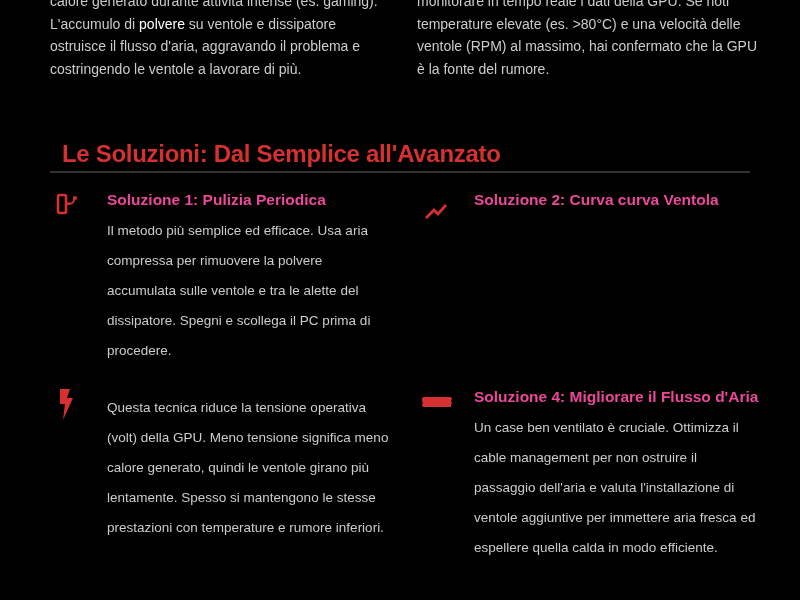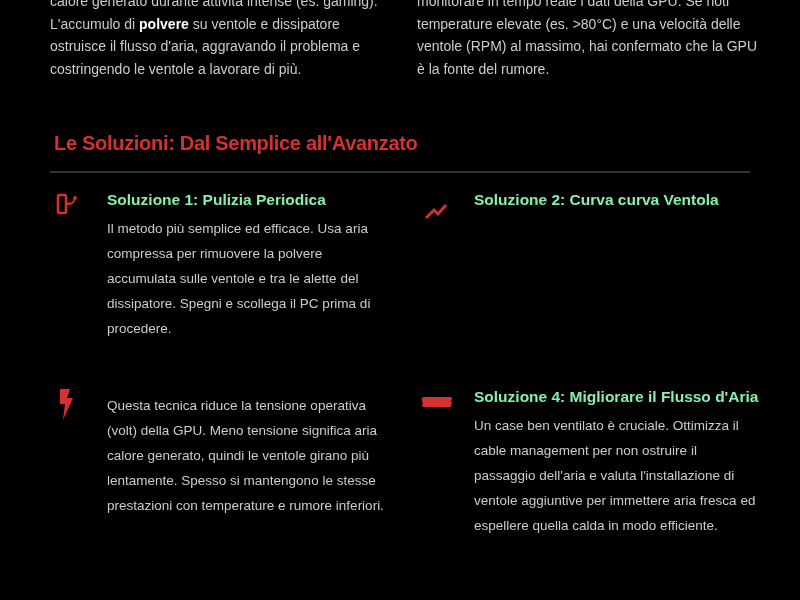--- a/index.html
+++ b/index.html
@@ -7,33 +7,33 @@
     width: 800px; height: 600px; overflow: hidden;
     background: #000000;
     font-family: "Liberation Sans", "DejaVu Sans", sans-serif;
     color: #cfcfcf;
     position: relative;
   }
   .top-cols { position: absolute; top: -10px; left: 50px; width: 700px; }
   .top-col { position: absolute; top: 0; width: 340px; font-size: 14px; line-height: 22.5px; color: #cccccc; }
   .top-col.left { left: 0; }
   .top-col.right { left: 367px; }
-  .top-col b { color: #ffffff; font-weight: bold; text-align: center; }
+  .top-col b { color: #ffffff; font-weight: normal; text-align: center; }
 
   .section-title {
     position: absolute; top: 128px; left: 50px;
-    font-size: 20px; font-weight: bold; color: #d63031; margin: 4px;
+    font-size: 24px; font-weight: bold; color: #d63031; margin: 12px;
     letter-spacing: -0.3px;
   }
   .divider { position: absolute; top: 171px; left: 50px; width: 700px; height: 2px; background: #333333; }
 
   .card { position: absolute; width: 300px; }
   .card .icon { position: absolute; left: -54px; top: 0; width: 30px; height: 30px; }
-  .card h3 { margin: 0; font-size: 15.5px; font-weight: bold; color: #86efac; line-height: 20px; }
-  .card p { margin: 6px 0 0 0; font-size: 13.5px; line-height: 25px; color: #cccccc; }
+  .card h3 { margin: 0; font-size: 15.5px; font-weight: bold; color: #ec4899; line-height: 20px; }
+  .card p { margin: 6px 0 0 0; font-size: 13.5px; line-height: 30px; color: #cccccc; }
 
   #c1 { left: 107px; top: 190px; width: 285px; }
   #c2 { left: 474px; top: 190px; width: 285px; }
   #c3 { left: 107px; top: 387px; width: 285px; }
   #c4 { left: 474px; top: 387px; width: 285px; }
 </style>
 </head>
 <body>
 
 <div class="top-cols">
@@ -68,21 +68,21 @@
   </span>
   <h3>Soluzione 2: Curva curva Ventola</h3>
 </div>
 
 <div class="card" id="c3">
   <span class="icon">
     <svg width="30" height="34" viewBox="0 0 30 34">
       <polygon points="7,2 17,2 14,11 20,11 10,33 12,17 7,17" fill="#d63031"></polygon>
     </svg>
   </span>
-  <p>Questa tecnica riduce la tensione operativa (volt) della GPU. Meno tensione significa aria calore generato, quindi le ventole girano più lentamente. Spesso si mantengono le stesse prestazioni con temperature e rumore inferiori.</p>
+  <p>Questa tecnica riduce la tensione operativa (volt) della GPU. Meno tensione significa meno calore generato, quindi le ventole girano più lentamente. Spesso si mantengono le stesse prestazioni con temperature e rumore inferiori.</p>
 </div>
 
 <div class="card" id="c4">
   <span class="icon">
     <svg width="36" height="30" viewBox="0 0 36 30">
       <path d="M2 12 Q2 10 4 10 L30 10 Q32 10 32 12 L31 14 L32 16 L31 18 Q32 20 30 20 L4 20 Q2 20 2 18 L3 16 L2 14 Z" fill="#d63031"></path>
     </svg>
   </span>
   <h3>Soluzione 4: Migliorare il Flusso d'Aria</h3>
   <p>Un case ben ventilato è cruciale. Ottimizza il cable management per non ostruire il passaggio dell'aria e valuta l'installazione di ventole aggiuntive per immettere aria fresca ed espellere quella calda in modo efficiente.</p>

